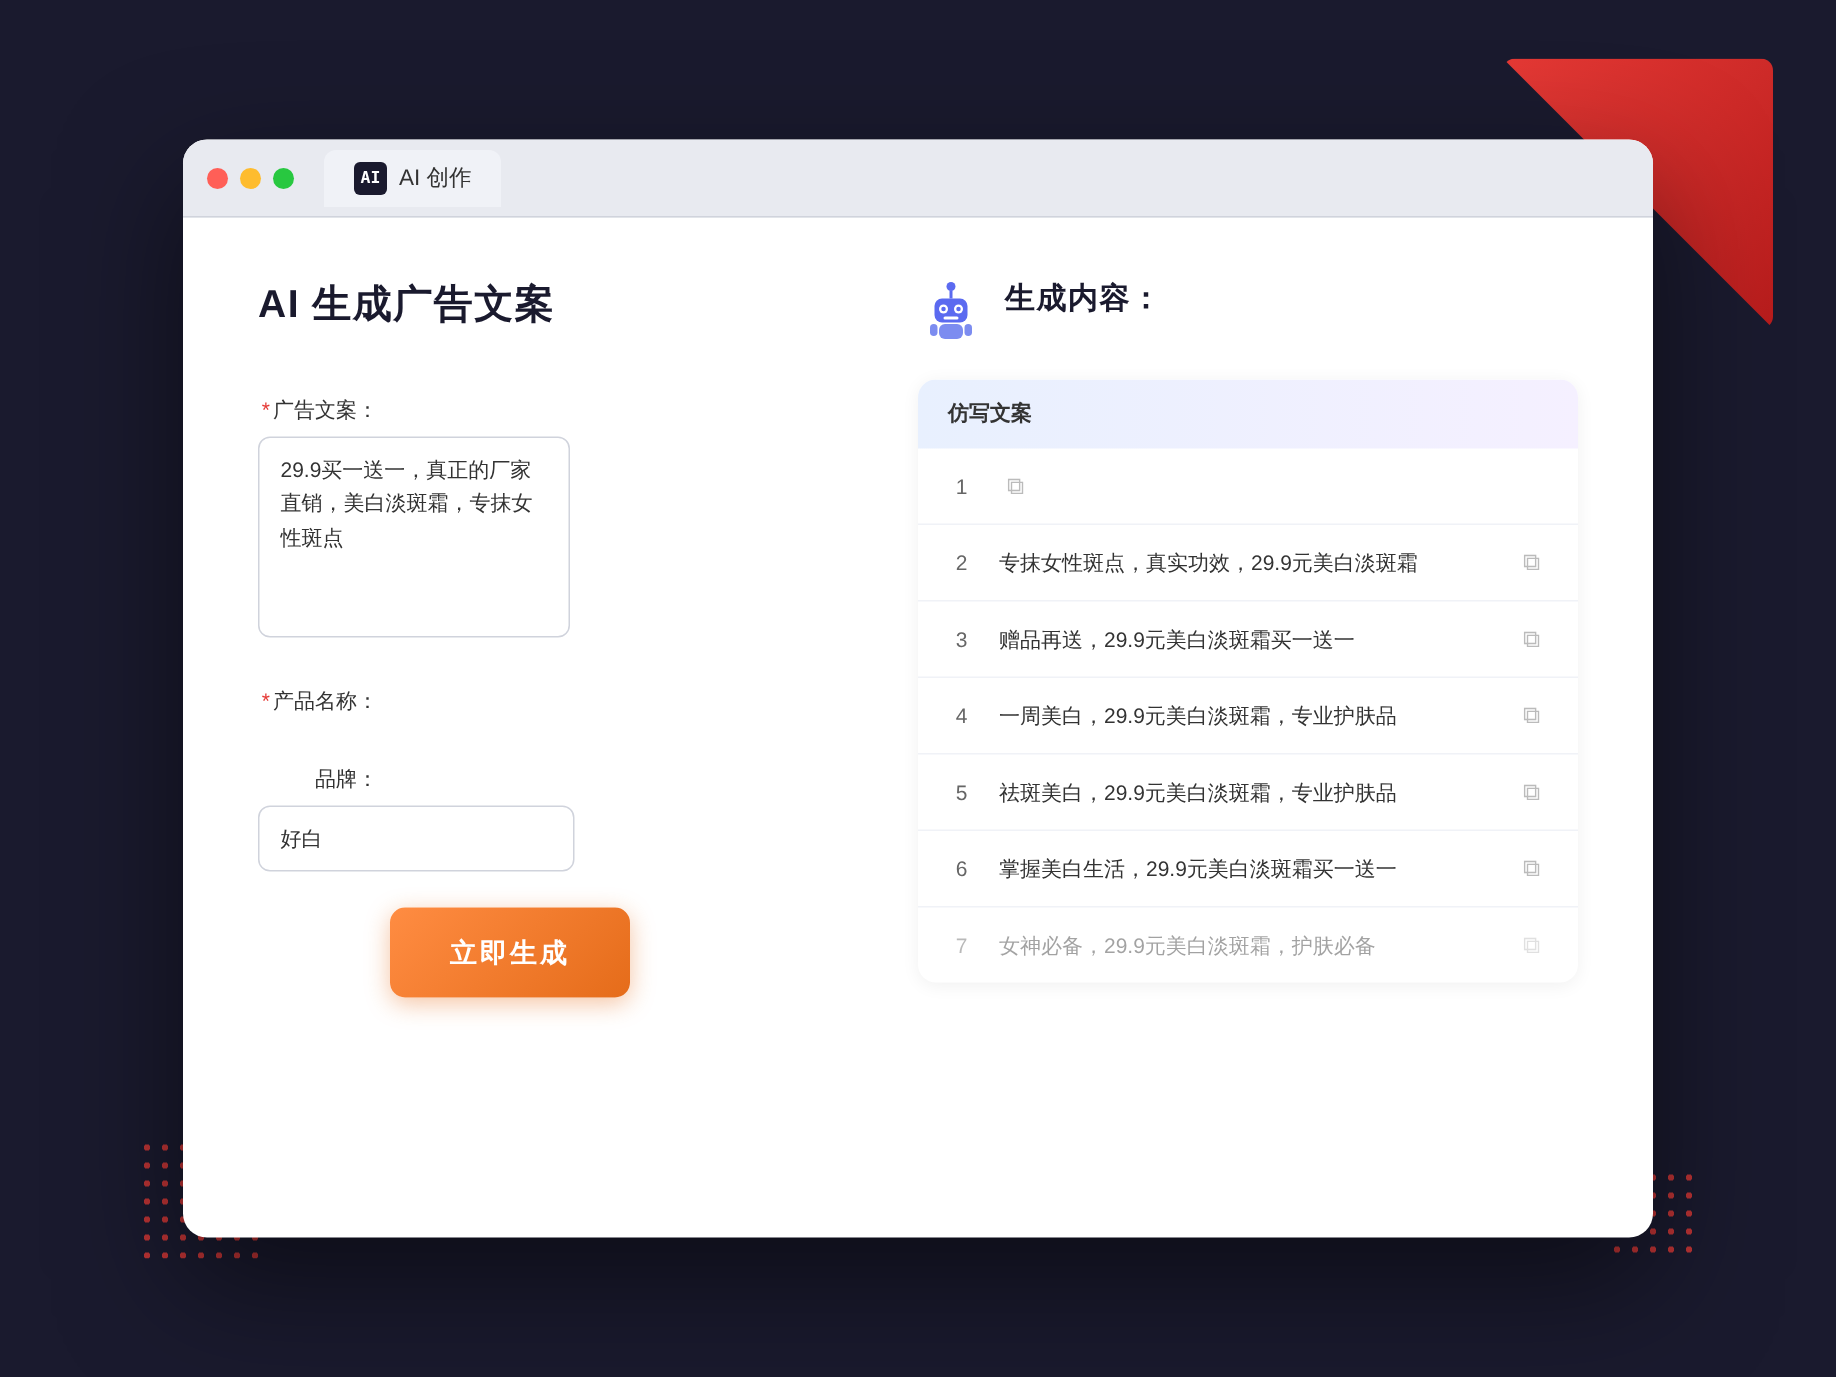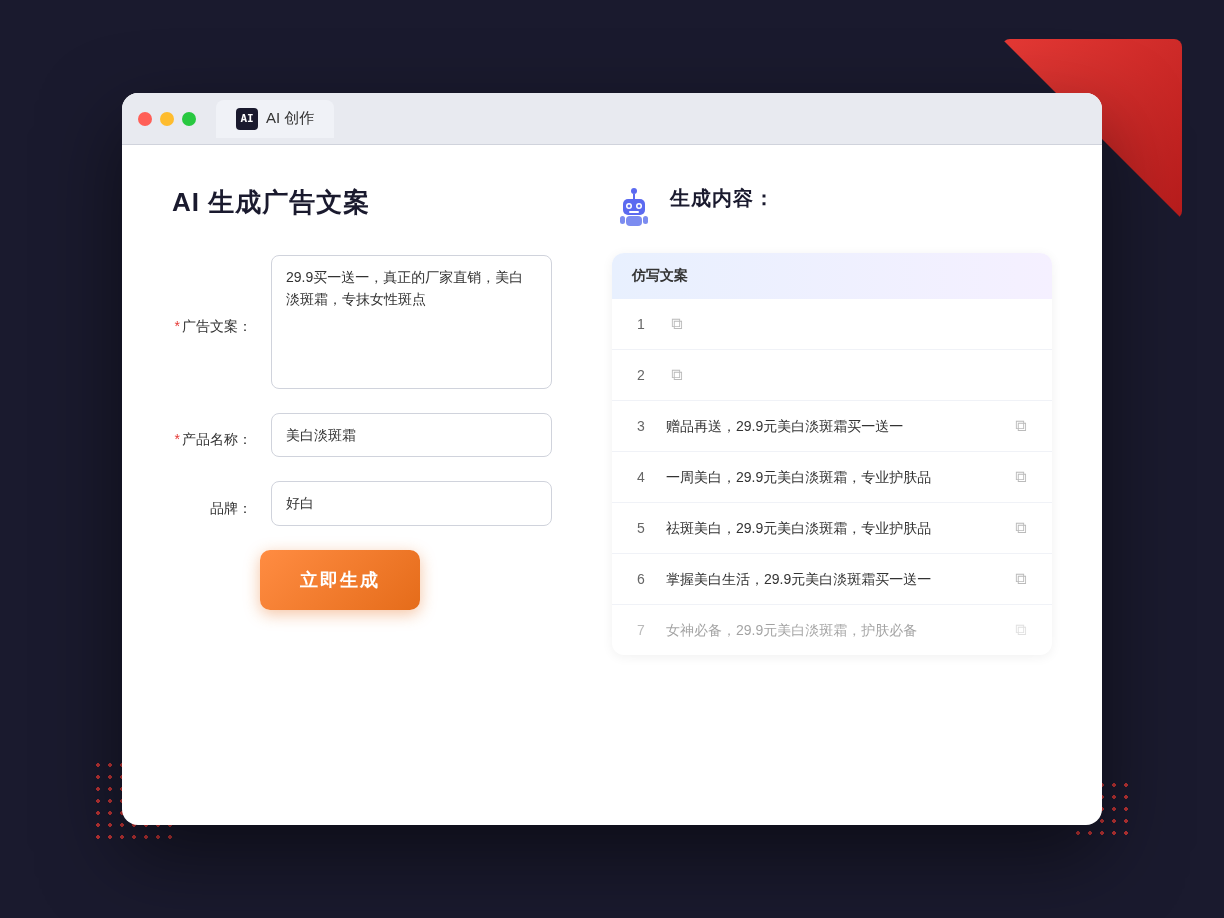--- a/index.html
+++ b/index.html
@@ -142,22 +142,23 @@
       margin-bottom: 35px;
       letter-spacing: 1px;
     }
 
     .form-field {
       margin-bottom: 24px;
     }
 
     .field-row {
       display: flex;
-      align-items: center;
-      gap: 19px;
+      align-items: flex-start;
+      gap: 8px;
+      flex-direction: column;
     }
 
     .field-label {
       font-size: 14px;
       color: #333;
       min-width: 80px;
       text-align: right;
       padding-top: 10px;
       flex-shrink: 0;
     }
@@ -321,21 +322,20 @@
             <textarea class="field-input" rows="5" style="">29.9买一送一，真正的厂家直销，美白淡斑霜，专抹女性斑点</textarea>
           </div>
         </div>
 
         
         <div class="form-field">
           <div class="field-row">
             <div class="field-label">
               <span class="required-star">*</span><span>产品名称：</span>
             </div>
-            <input type="text" class="field-input" value="美白淡斑霜" style="">
           </div>
         </div>
 
         
         <div class="form-field">
           <div class="field-row">
             <div class="field-label">
               <span>品牌：</span>
             </div>
             <input type="text" class="field-input" value="好白" style="">
@@ -374,20 +374,21 @@
         <div class="results-container">
           <div class="results-header">仿写文案</div>
 
           <div class="result-row">
             <span class="row-number">1</span>
             <span class="copy-icon">⧉</span>
           </div>
 
           <div class="result-row">
             <span class="row-number">2</span>
+            <span class="row-text">专抹女性斑点，真实功效，29.9元美白淡斑霜</span>
             <span class="copy-icon">⧉</span>
           </div>
 
           <div class="result-row">
             <span class="row-number">3</span>
             <span class="row-text">赠品再送，29.9元美白淡斑霜买一送一</span>
             <span class="copy-icon">⧉</span>
           </div>
 
           <div class="result-row">

